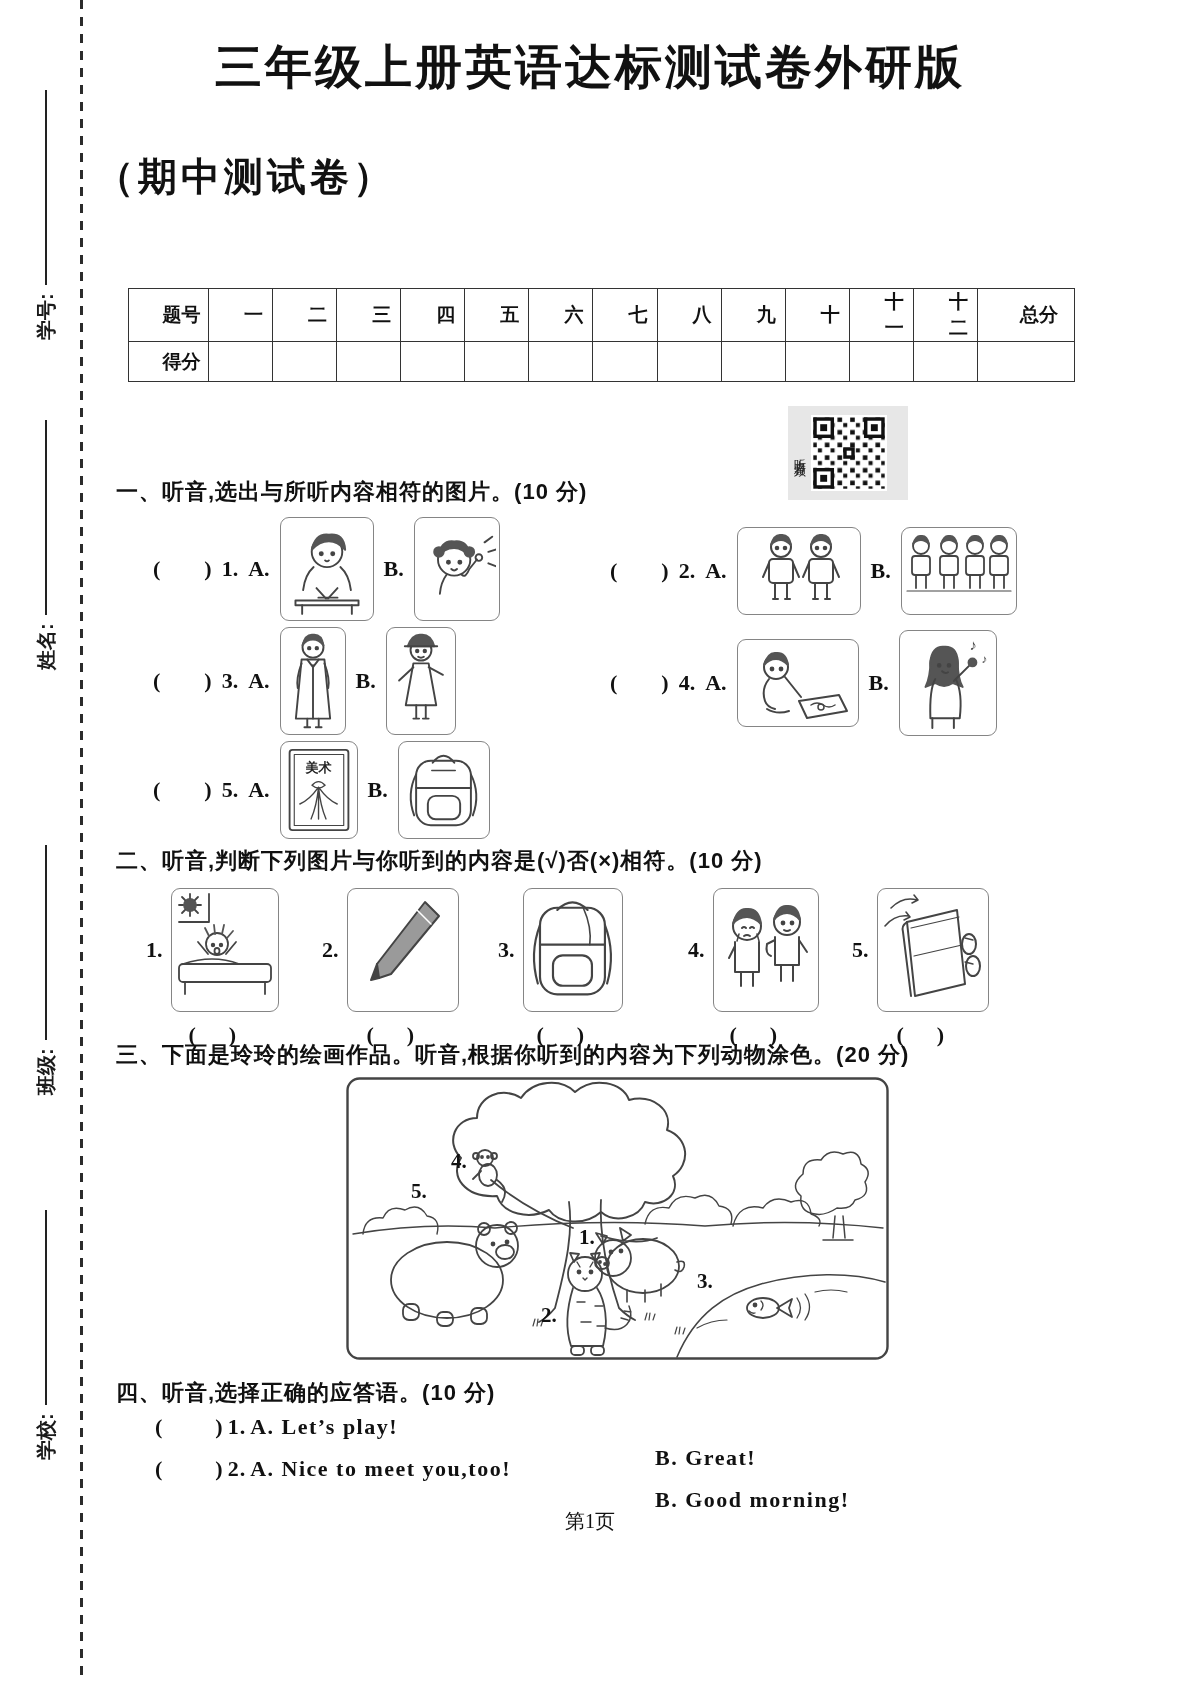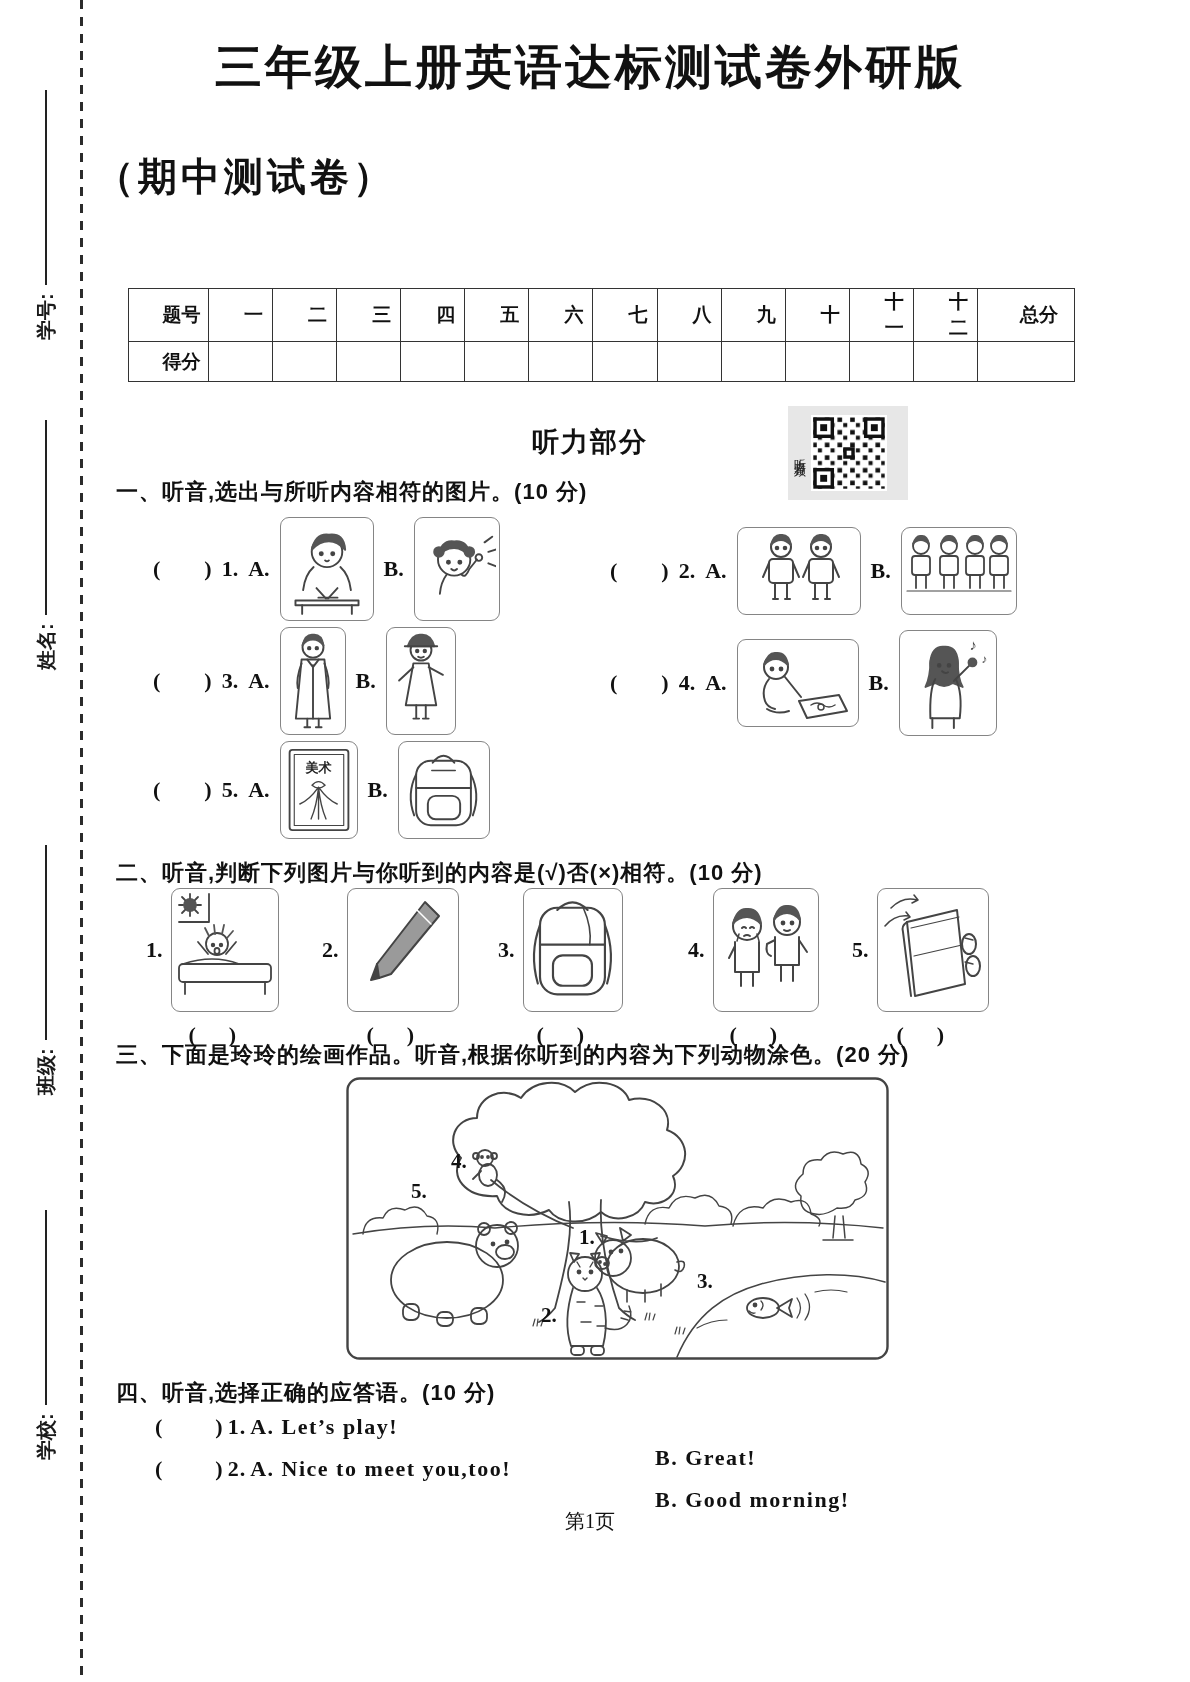--- a/index.html
+++ b/index.html
@@ -128,21 +128,20 @@
           <td></td>
       <td></td>
           <td></td>
       <td></td>
           <td></td>
       <td class="st-last"></td>
     </tr>
   </tbody>
     </table>
 
-  <div class="part-header">听力部分</div>
 
   <div class="qr-block">
     <div class="qr-label">听力音频</div>
     <svg width="76" height="76" viewBox="0 0 66 66">
       <defs>
         <pattern id="qrp" width="11" height="11" patternUnits="userSpaceOnUse">
           <rect width="11" height="11" fill="#fff"></rect>
           <rect x="1" y="2" width="4" height="4" fill="#111"></rect>
           <rect x="6" y="7" width="3.5" height="3.5" fill="#111"></rect>
         </pattern>
@@ -360,21 +359,21 @@
           <rect x="14" y="16" width="56" height="66" rx="15"></rect>
           <path d="M14,44 H70"></path>
           <rect x="26" y="52" width="33" height="24" rx="8"></rect>
           <path d="M14,30 Q4,50 12,72 M70,30 Q80,50 72,72"></path>
           <path d="M30,26 h24" stroke-width="1.5"></path>
         </g>
       </svg>
     </div>
   </div>
 
-  <div class="sec-title" style="top:846px;margin-top:12px;">二、听音,判断下列图片与你听到的内容是(√)否(×)相符。(10 分)</div>
+  <div class="sec-title" style="top:846px;">二、听音,判断下列图片与你听到的内容是(√)否(×)相符。(10 分)</div>
 
   <div class="s2-group" style="left:146px;">
     <div class="s2-top">
       <span class="pn">1.</span>
       <div class="imgbox">
         <svg width="100" height="116" viewBox="0 0 100 116">
           <g fill="none" stroke="#444" stroke-width="1.8" stroke-linecap="round" stroke-linejoin="round">
             <circle cx="15" cy="13" r="6" fill="#555" stroke="#555"></circle>
             <path d="M15,2 v4 M15,20 v4 M4,13 h4 M22,13 h4 M7,5 l3,3 M23,5 l-3,3 M7,21 l3,-3 M23,21 l-3,-3"></path>
             <path d="M34,2 v28 M34,30 h-30"></path>

